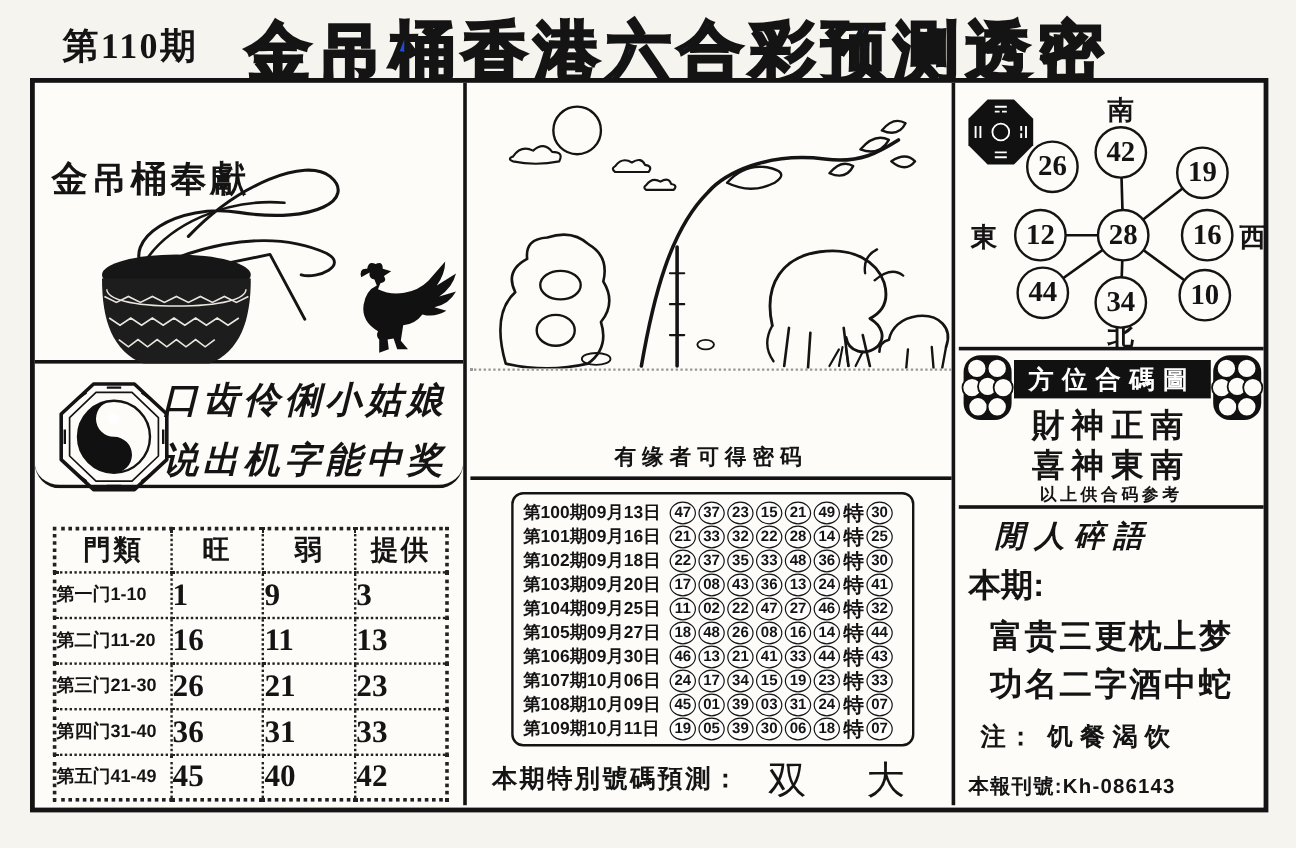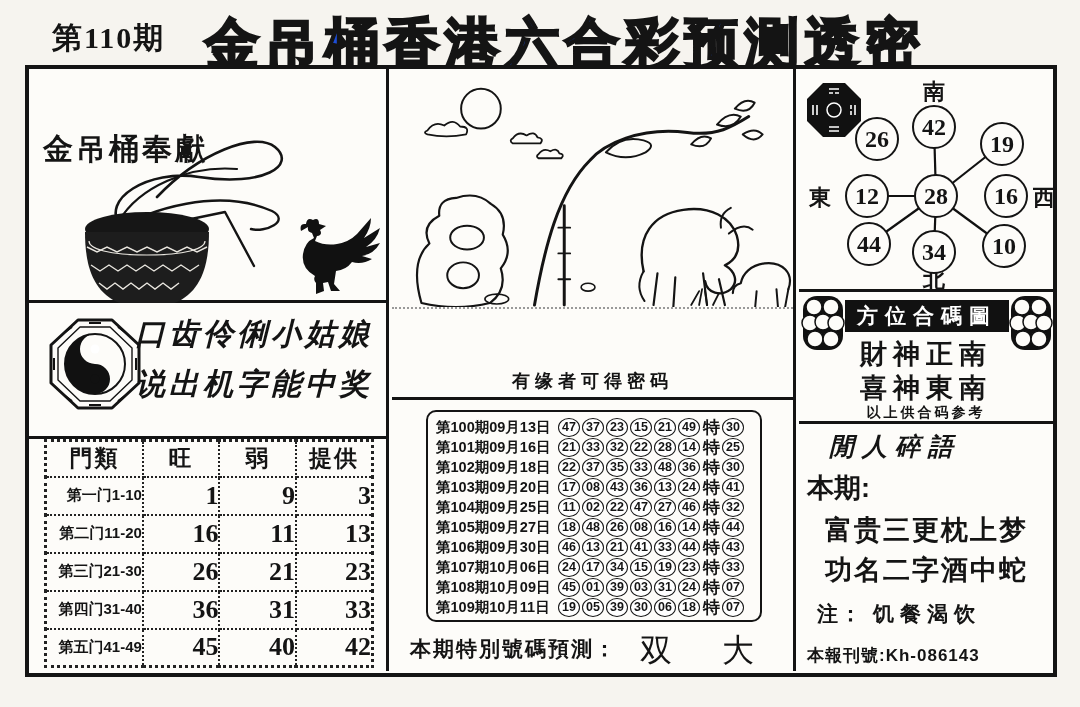--- a/index.html
+++ b/index.html
@@ -22,28 +22,28 @@
   .col{position:absolute;top:0;height:602px;}
   .col-left{left:0;width:360px;border-right:3px solid var(--ink);}
   .col-mid{left:363px;width:404px;border-right:3px solid var(--ink);}
   .col-right{left:770px;width:254px;}
   .sect{position:absolute;left:0;width:100%;}
 
   
   .s-dedication{top:0;height:234px;border-bottom:3px solid var(--ink);}
   .dedication-title{position:absolute;left:14px;top:12px;font-size:30px;font-weight:900;letter-spacing:3px;
     font-family:"Liberation Sans",sans-serif;margin-top:48px;}
-  .s-slogan{top:234px;height:136px;border-bottom:3px solid var(--ink);}
+  .s-slogan{top:234px;height:104px;border-bottom:3px solid var(--ink);border-radius:21px;}
   .slogan-text{position:absolute;left:106px;top:6px;width:250px;font-size:30px;font-weight:bold;
     font-style:italic;line-height:50px;letter-spacing:4px;white-space:nowrap;}
   .s-table{top:354px;height:248px;}
   table.gate{position:absolute;left:15px;top:16px;width:330px;border-collapse:collapse;
     border:3px dotted #222;}
   table.gate th{border:2.5px dotted #222;font-size:23px;font-weight:bold;height:36px;letter-spacing:2px;}
-  table.gate td{border:2.5px dotted #222;text-align:right;height:38px;margin-top:24px;}
+  table.gate td{border:2.5px dotted #222;text-align:left;height:38px;margin-top:24px;}
   td.cat{font-size:15px;font-weight:bold;font-family:"Liberation Sans",sans-serif;width:98px;}
   td.num{font-size:26px;font-weight:bold;width:77px;}
 
   
   .s-picture{top:0;height:238px;}
   .s-caption{top:238px;height:90px;border-top:2px dotted #999;}
   .pic-title{position:absolute;left:0;top:2px;width:100%;text-align:center;font-size:44px;
     font-weight:900;letter-spacing:12px;}
   .pic-sub{position:absolute;left:0;top:60px;width:100%;text-align:center;font-size:18px;
     font-weight:bold;letter-spacing:5px;}

